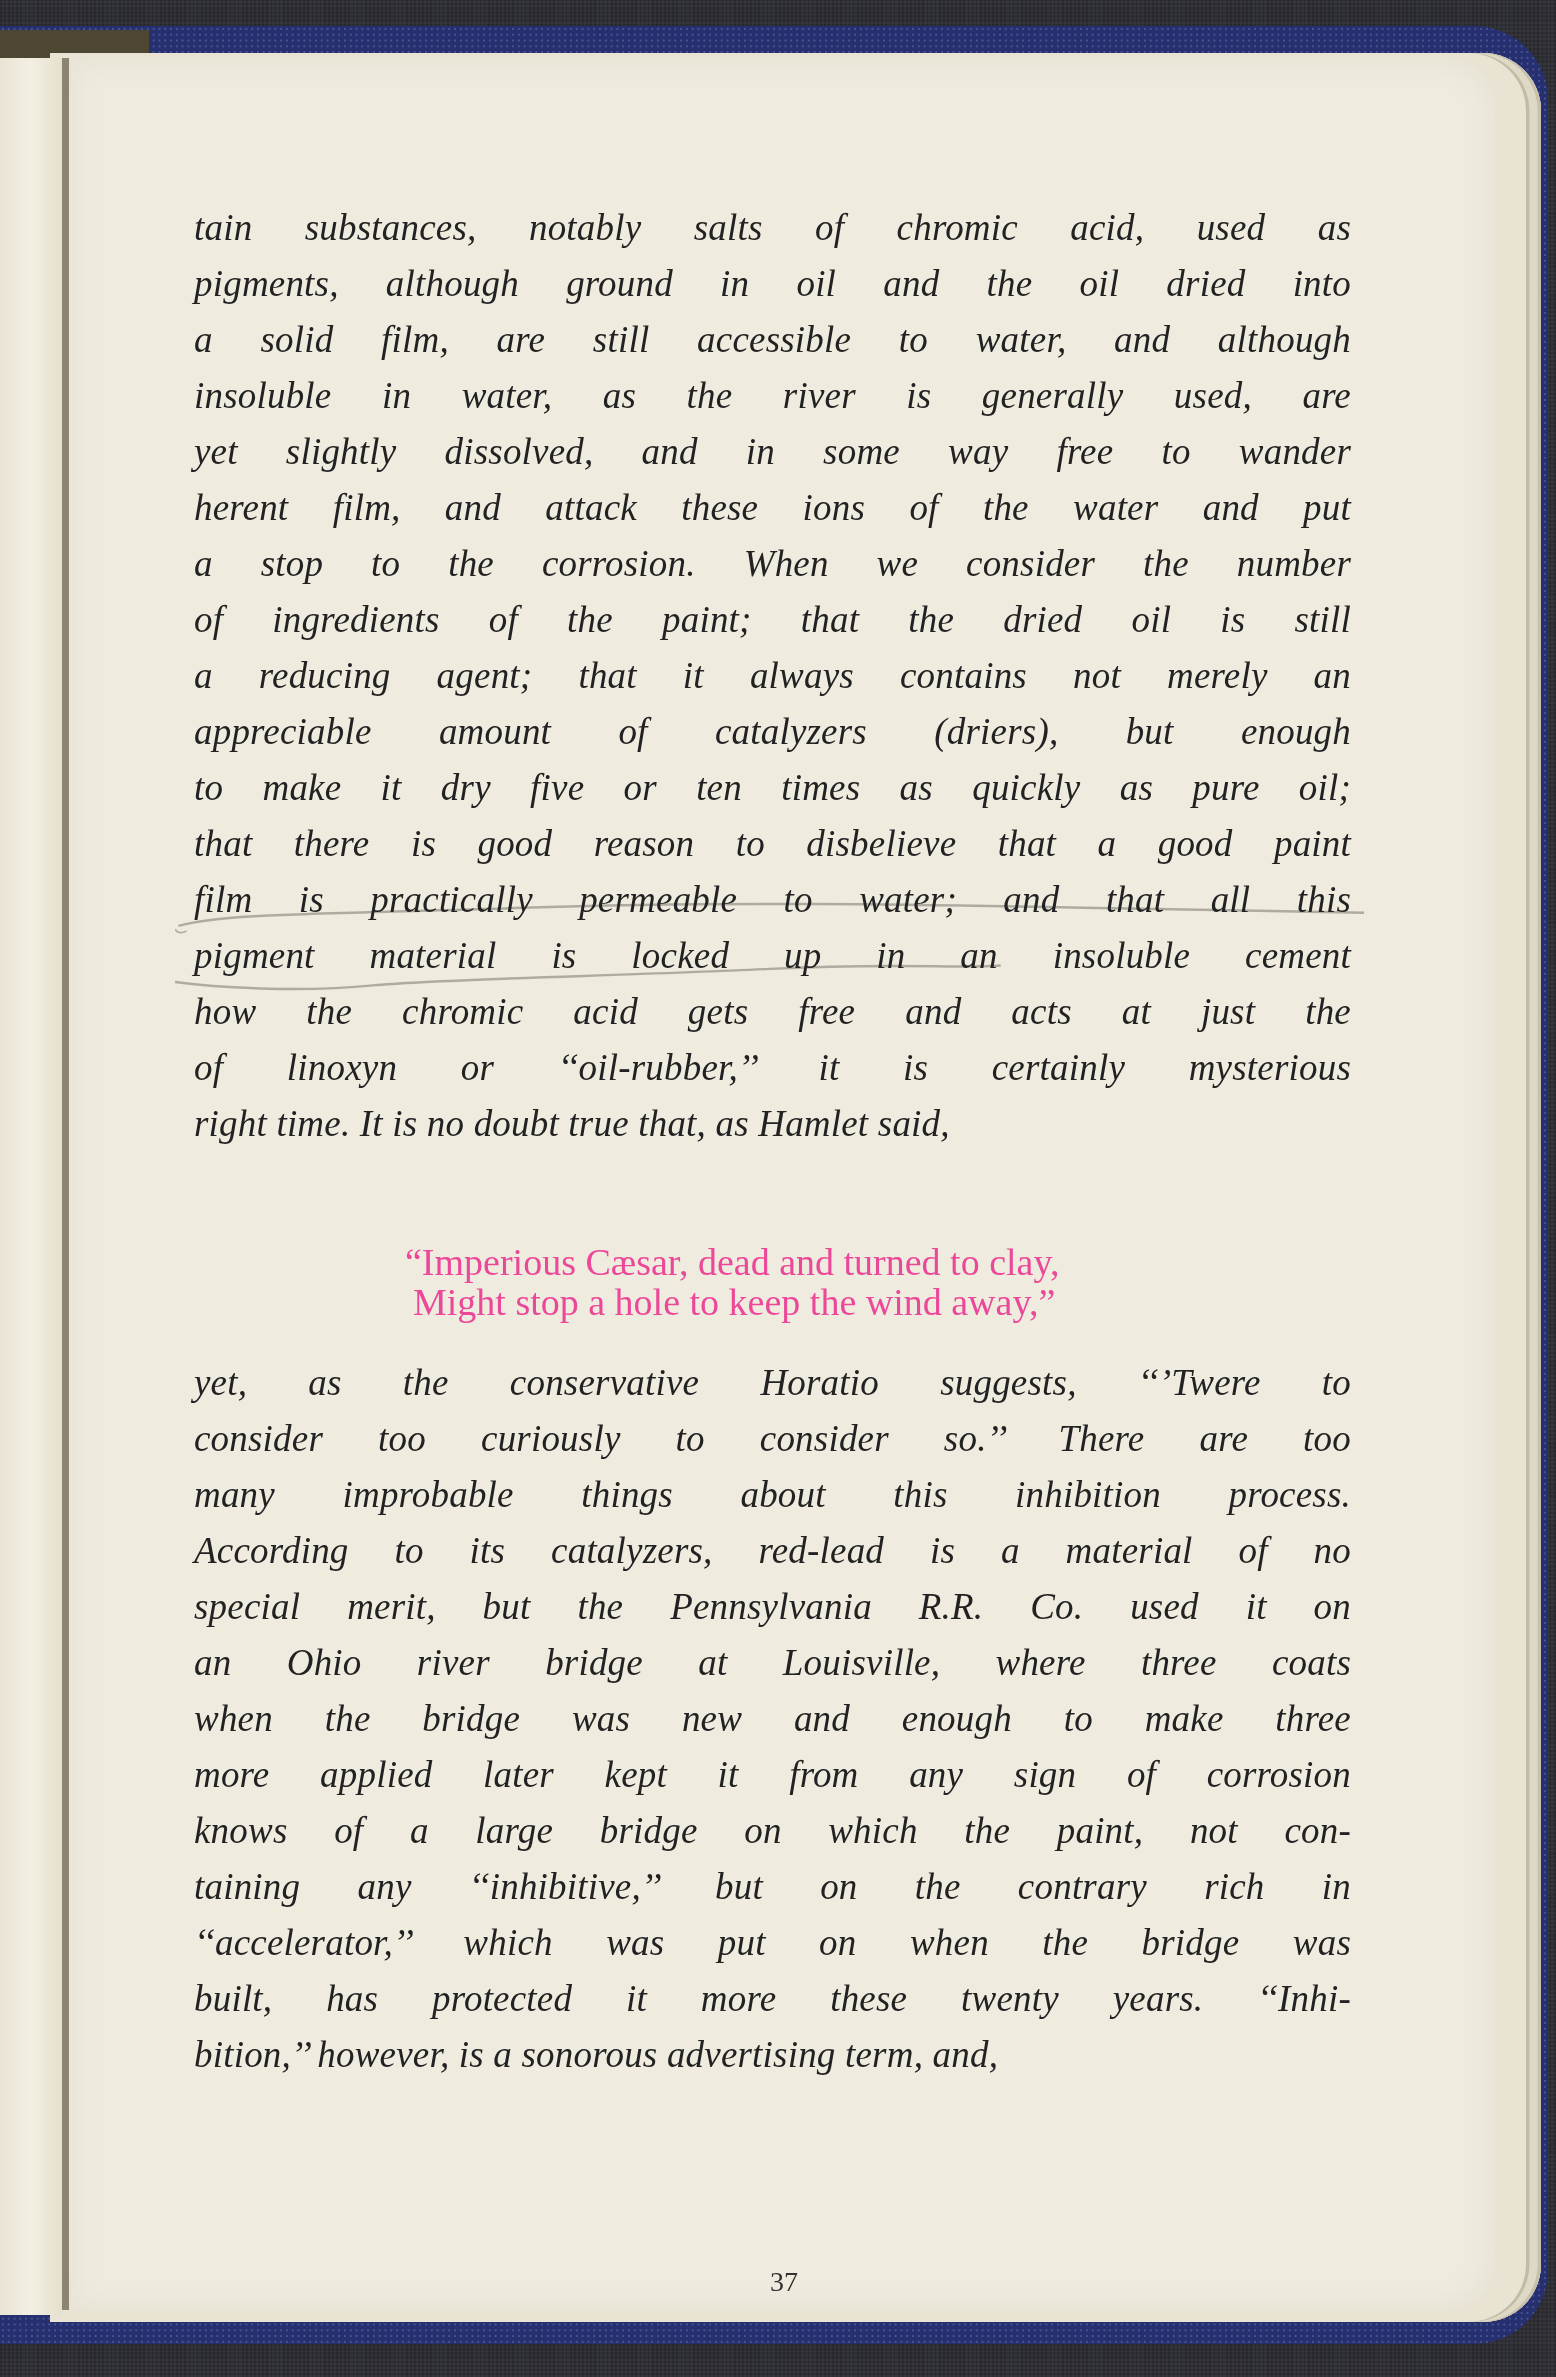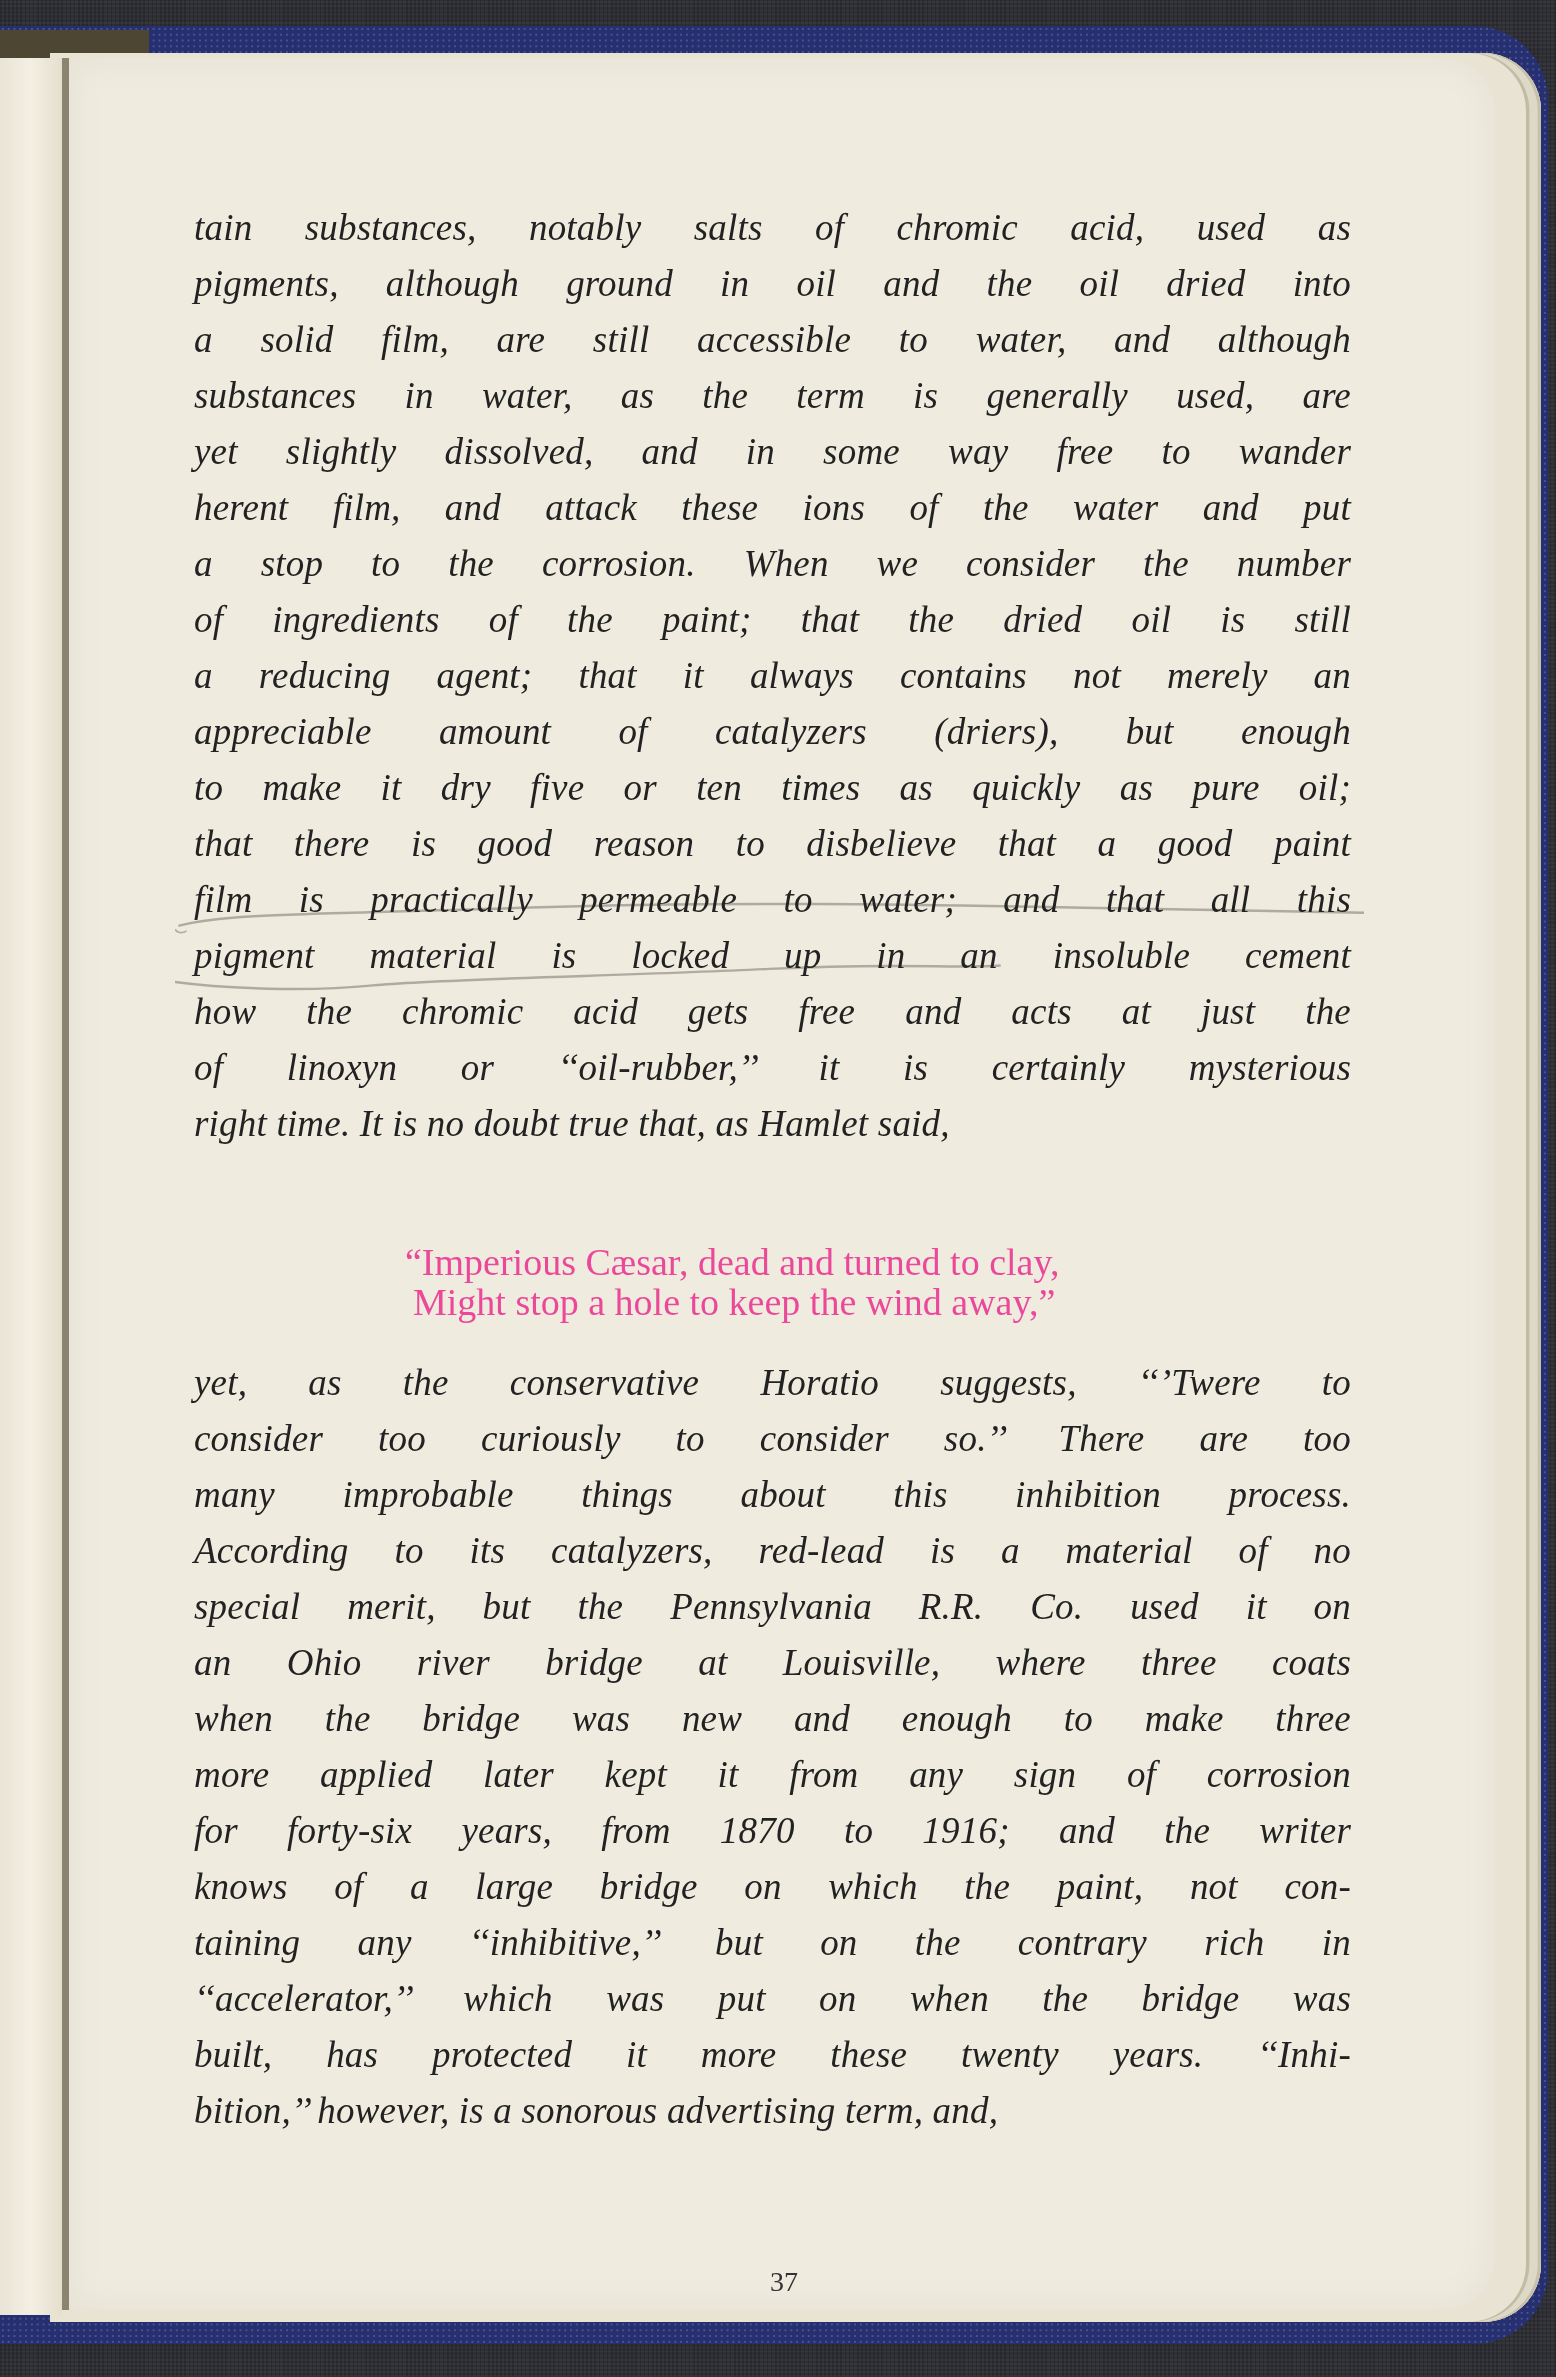--- a/index.html
+++ b/index.html
@@ -83,21 +83,21 @@
 <svg class="pencil-mark" viewBox="0 0 1440 140">
   <path d="M4 36 C 60 20, 180 22, 420 14 S 900 10, 1100 14 S 1380 18, 1440 20" stroke="#9a968c" stroke-width="3" fill="none" opacity="0.75"></path>
   <path d="M0 40 C 2 44, 8 46, 14 42" stroke="#9a968c" stroke-width="2" fill="none" opacity="0.7"></path>
   <path d="M0 104 C 60 112, 160 116, 240 108 S 560 96, 720 88 S 940 88, 1000 84" stroke="#9a968c" stroke-width="3" fill="none" opacity="0.75"></path>
 </svg>
 
 <div class="text-block" id="p1">
     <div class="line">tain substances, notably salts of chromic acid, used as</div>
     <div class="line">pigments, although ground in oil and the oil dried into</div>
     <div class="line">a solid film, are still accessible to water, and although</div>
-    <div class="line">substances in water, as the term is generally used, are</div>
+    <div class="line">insoluble in water, as the river is generally used, are</div>
     <div class="line">yet slightly dissolved, and in some way free to wander</div>
     <div class="line">herent film, and attack these ions of the water and put</div>
     <div class="line">a stop to the corrosion.  When we consider the number</div>
     <div class="line">of ingredients of the paint; that the dried oil is still</div>
     <div class="line">a reducing agent; that it always contains not merely an</div>
     <div class="line">appreciable amount of catalyzers (driers), but enough</div>
     <div class="line">to make it dry five or ten times as quickly as pure oil;</div>
     <div class="line">that there is good reason to disbelieve that a good paint</div>
     <div class="line">film is practically permeable to water; and that all this</div>
     <div class="line">pigment material is locked up in an insoluble cement</div>
@@ -113,21 +113,20 @@
 
 <div class="text-block text-block2" id="p2">
     <div class="line">yet, as the conservative Horatio suggests, ‘‘’Twere to</div>
     <div class="line">consider too curiously to consider so.’’  There are too</div>
     <div class="line">many improbable things about this inhibition process.</div>
     <div class="line">According to its catalyzers, red-lead is a material of no</div>
     <div class="line">special merit, but the Pennsylvania R.R. Co. used it on</div>
     <div class="line">an Ohio river bridge at Louisville, where three coats</div>
     <div class="line">when the bridge was new and enough to make three</div>
     <div class="line">more applied later kept it from any sign of corrosion</div>
-    <div class="line">for forty-six years, from 1870 to 1916; and the writer</div>
     <div class="line">knows of a large bridge on which the paint, not con-</div>
     <div class="line">taining any ‘‘inhibitive,’’ but on the contrary rich in</div>
     <div class="line">‘‘accelerator,’’ which was put on when the bridge was</div>
     <div class="line">built, has protected it more these twenty years.  ‘‘Inhi-</div>
     <div class="line last">bition,’’ however, is a sonorous advertising term, and,</div>
   </div>
 
 <div class="page-number"><span>37</span></div>
 
 

